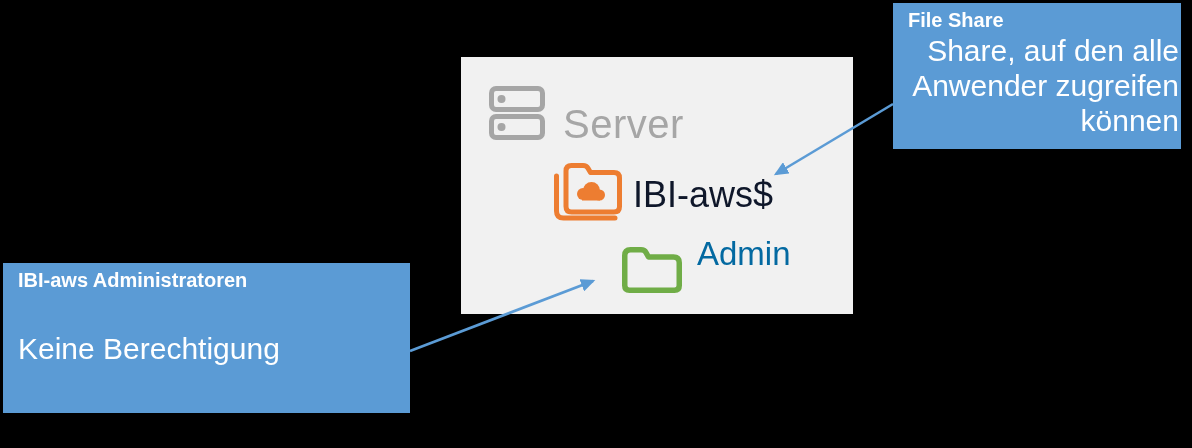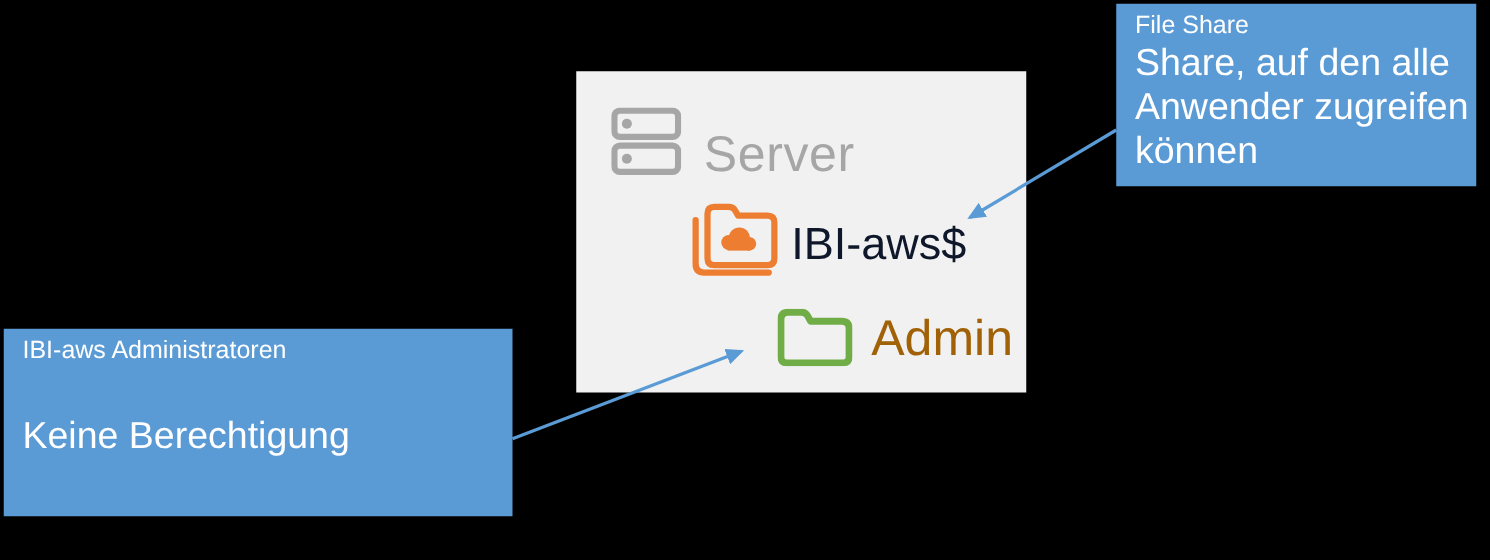--- a/index.html
+++ b/index.html
@@ -11,28 +11,28 @@
     width: 1192px;
     height: 448px;
     background: #000000;
     overflow: hidden;
   }
 
   
   .panel {
     position: absolute;
     left: 461px; top: 57px;
-    width: 360px; height: 257px;
+    width: 392px; height: 257px;
     background: #F1F1F1;
   }
   .panel .abs { position: absolute; line-height: 1; white-space: nowrap; }
 
   .server-label  { left: 102px; top: 47px;  font-size: 40px; color: #A6A6A6; letter-spacing: 0.5px; }
   .share-label   { left: 172px; top: 120px; font-size: 36px; color: #0f172a; }
-  .admin-label   { left: 236px; top: 194px; font-size: 40px; color: #a16207; }
+  .admin-label   { left: 236px; top: 180px; font-size: 33px; color: #0369a1; }
 
   .server-icon-box { left: 28px;  top: 29px; }
   .share-icon-box  { left: 92px;  top: 105px; }
   .admin-icon-box  { left: 161px; top: 190px; }
 
   
   .callout {
     position: absolute;
     background: #5B9BD5;
     color: #FFFFFF;
@@ -40,23 +40,23 @@
   .callout-file-share {
     left: 893px; top: 3px;
     width: 288px; height: 146px;
     padding: 4px 2px 0 15px;
   }
   .callout-permissions {
     left: 3px; top: 263px;
     width: 407px; height: 150px;
     padding: 4px 4px 0 15px;
   }
-  .co-small { font-size: 20px; line-height: 26px; }
+  .co-small { font-size: 20px; line-height: 26px; font-weight: bold; }
   .co-big   { font-size: 30px; line-height: 35px; }
-  .prewrap  { white-space: pre-line; }
+  .prewrap  { white-space: pre-line; text-align: right; }
   .co-spacer { height: 38px; }
 
   .arrows { position: absolute; left: 0; top: 0; width: 1192px; height: 448px; pointer-events: none; }
 </style>
 </head>
 <body>
 
 <div class="canvas">
 
   <div class="panel">

